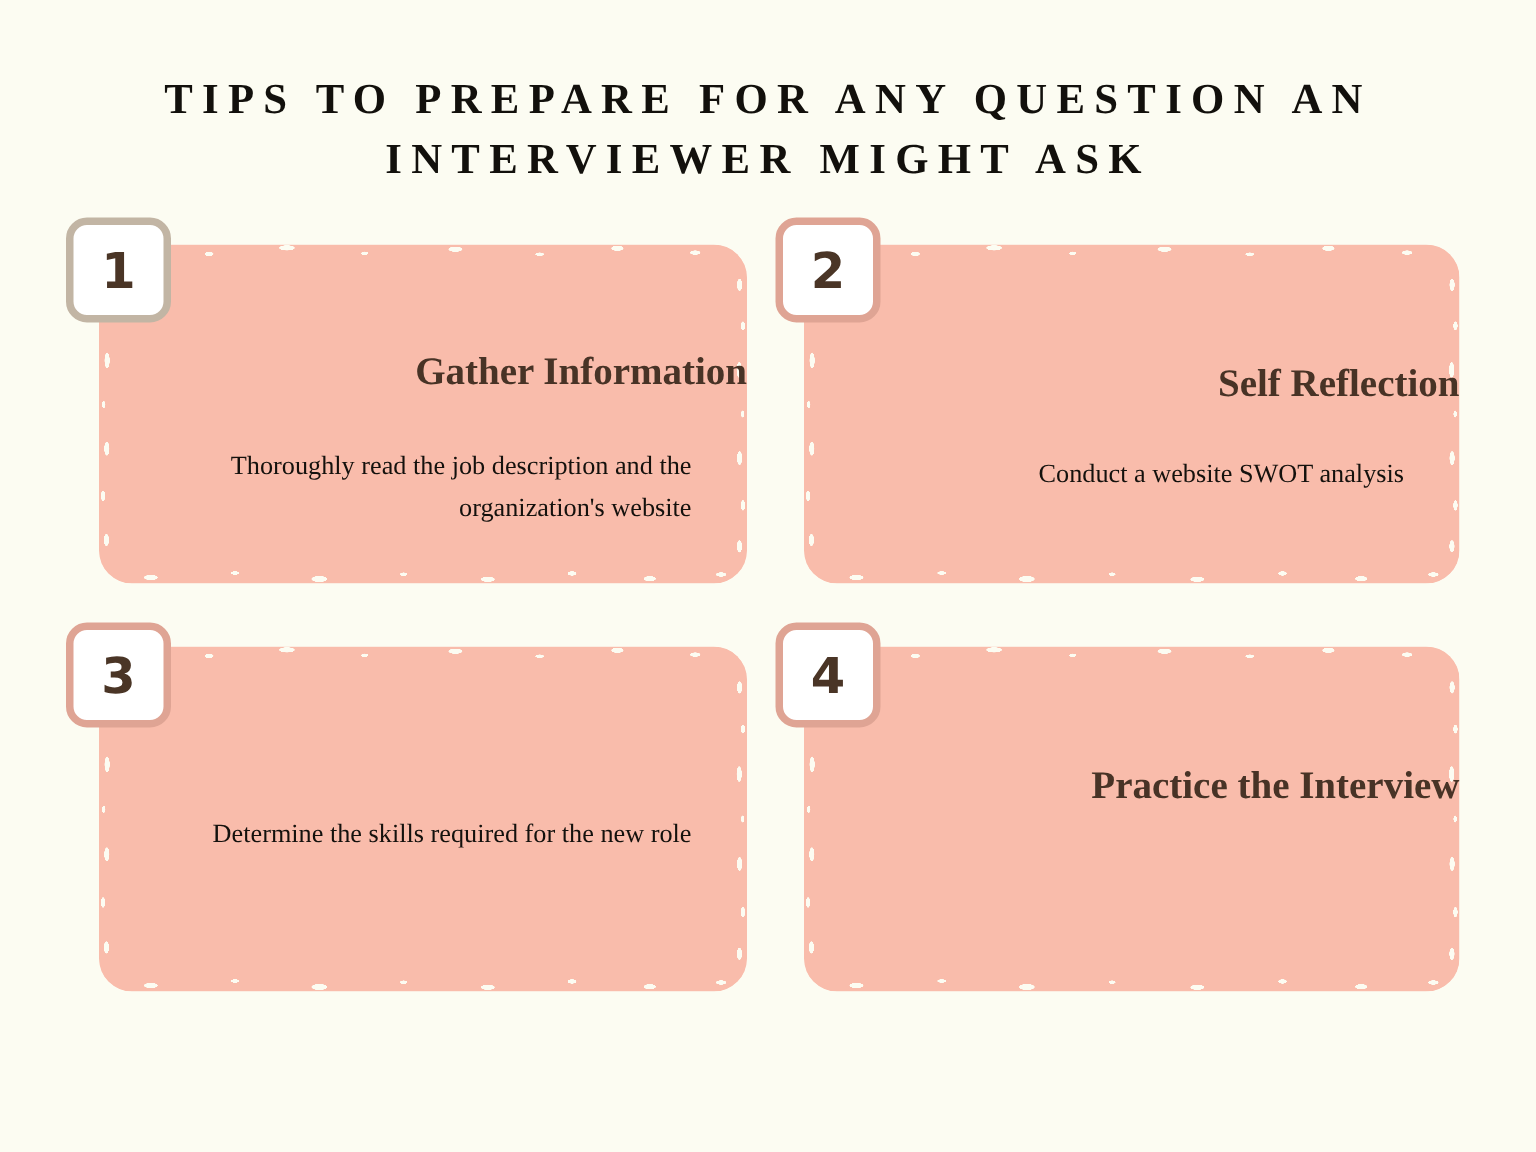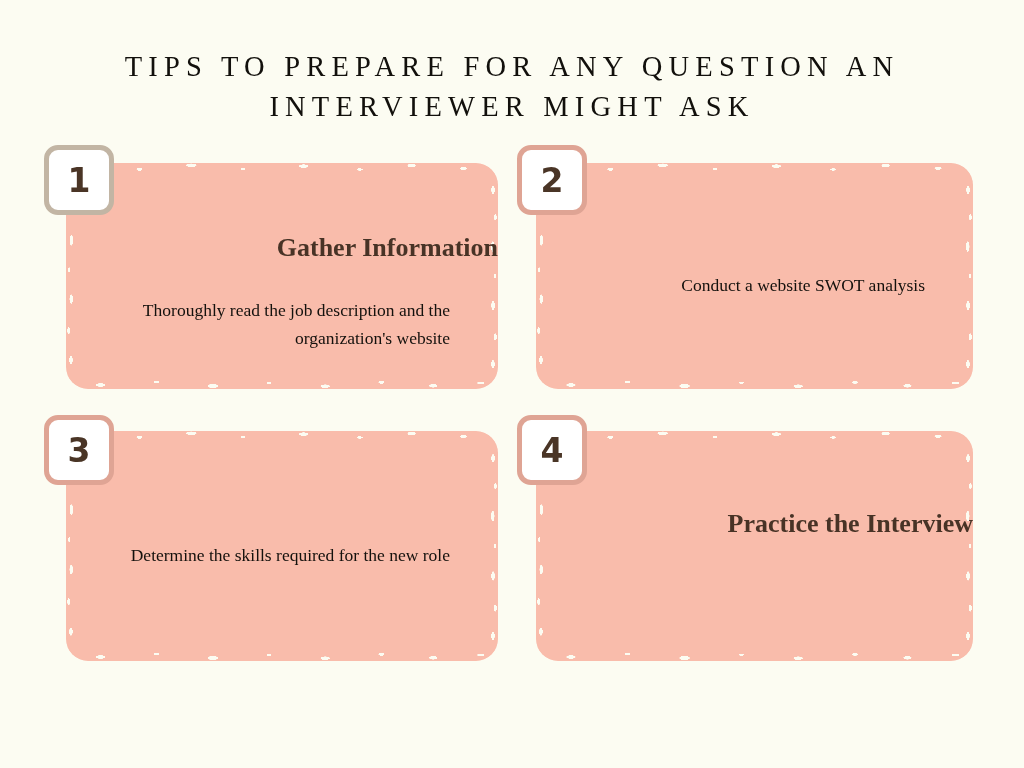--- a/index.html
+++ b/index.html
@@ -23,21 +23,21 @@
   }
 
   
   .title {
     position: absolute;
     left: 62px;
     top: 28px;
     width: 900px;
     text-align: center;
     font-family: "Liberation Serif", serif;
-    font-weight: normal;
+    font-weight: bold;
     font-size: 28.5px;
     line-height: 40px;
     letter-spacing: 6.2px;
     color: #12100c;
     text-transform: uppercase;
     white-space: pre-line;
   }
 
   
   .card {
@@ -142,21 +142,21 @@
     color: #483326;
     margin: 0;
   }
 
   .card-desc {
     font-family: "Liberation Serif", serif;
     font-weight: normal;
     font-size: 17.5px;
     line-height: 28px;
     color: #14110d;
-    margin: 16px;
+    margin: 5px;
     padding: 0 32px;
     white-space: pre-line;
   }
 
   
   .badge {
     position: absolute;
     width: 70px;
     height: 70px;
     border-radius: 14px;
@@ -221,20 +221,21 @@
   <div class="badge" id="badge-1">
     <span class="badge-num">1</span>
   </div>
 
   <div class="card" id="card-2">
     <div class="card-body">
       <span class="edge-left"></span>
       <span class="edge-right"></span>
     </div>
     <div class="card-text">
+      <p class="card-heading">Self Reflection</p>
       <p class="card-desc">Conduct a website SWOT analysis</p>
     </div>
   </div>
   <div class="badge pinky" id="badge-2">
     <span class="badge-num">2</span>
   </div>
 
   <div class="card" id="card-3">
     <div class="card-body">
       <span class="edge-left"></span>

